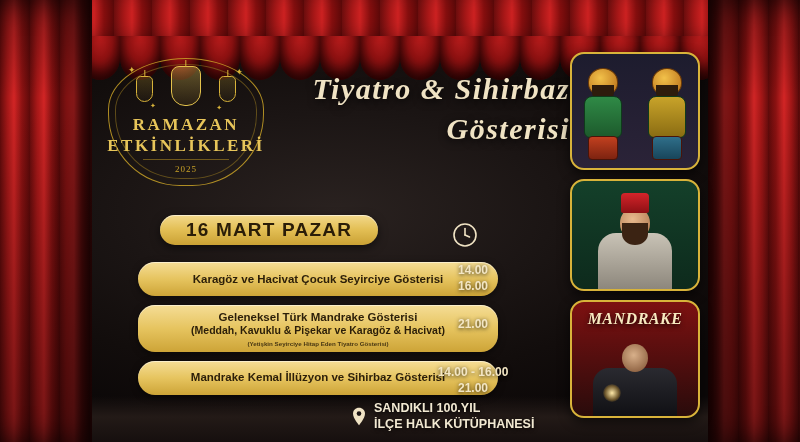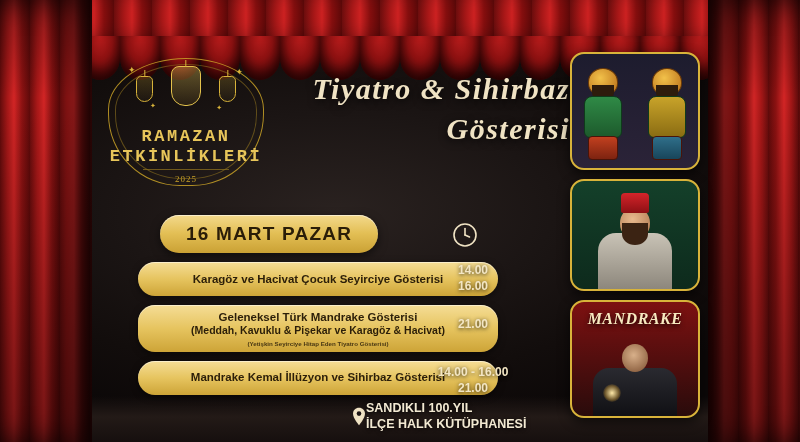--- a/index.html
+++ b/index.html
@@ -113,23 +113,23 @@
   }
   .star {
     position: absolute; color:#d8b33a; font-size: 9px; line-height: 1;
   }
   .star.s1 { left: 2px; top: 2px; }
   .star.s2 { right: 3px; top: 4px; }
   .star.s3 { left: 24px; top: 38px; font-size: 7px; }
   .star.s4 { right: 24px; top: 40px; font-size: 7px; }
   .logo-text {
     position: relative;
-    margin-top: 15px;
+    margin-top: 3px;
     color: #e7c55a;
-    font-family: Liberation Mono, monospace;
+    font-family: Liberation Serif, serif;
     letter-spacing: 2.5px;
   }
   .logo-text .l1 { font-size: 17px; font-weight: 700; }
   .logo-text .l2 { font-size: 17px; font-weight: 700; margin-top: 1px; }
   .logo-year {
     margin-top: 4px;
     color: #c9a227; font-size: 9px; letter-spacing: 1px;
     font-family: "Liberation Serif", serif;
   }
   .logo-rule {
@@ -149,21 +149,21 @@
     font-weight: 700;
     text-shadow: 0 2px 8px rgba(0,0,0,.8);
   }
   .title .line1 { font-size: 30px; letter-spacing: 1.5px; }
   .title .line2 { font-size: 30px; letter-spacing: 1.5px; margin-top: 6px; }
 
   
   .date-pill {
     position: absolute;
     left: 160px; top: 215px;
-    width: 218px; height: 38px;
+    width: 218px; height: 30px;
     z-index: 6;
     border-radius: 19px;
     background: linear-gradient(180deg, #f3d98c 0%, #e3bf55 48%, #caa134 100%);
     box-shadow: 0 3px 10px rgba(0,0,0,.55), inset 0 1px 0 rgba(255,255,255,.55);
     display: flex; align-items: center; justify-content: center;
     color: #2a1d08;
     font-size: 19px; font-weight: 700; letter-spacing: 1.2px;
   }
 
   
@@ -224,21 +224,21 @@
     color: #eadfc2;
     font-family: "Liberation Serif", serif;
     font-style: italic; font-weight: 700;
     font-size: 18px;
     text-shadow: 0 2px 6px rgba(0,0,0,.8);
   }
   .footer-loc {
     position: absolute;
     left: 352px; top: 400px;
     z-index: 6;
-    display: flex; align-items: center; gap: 0;
+    display: flex; align-items: center; gap: 8px;
   }
   .pin-icon { width: 14px; height: 19px; flex: 0 0 auto; }
   .loc-text {
     color: #f2e9d2; font-size: 12.5px; font-weight: 700; line-height: 1.3;
     text-shadow: 0 1px 4px rgba(0,0,0,.8);
   }
 
   
   .cards { position: absolute; right: 100px; top: 52px; width: 130px; z-index: 6; }
   .card {

